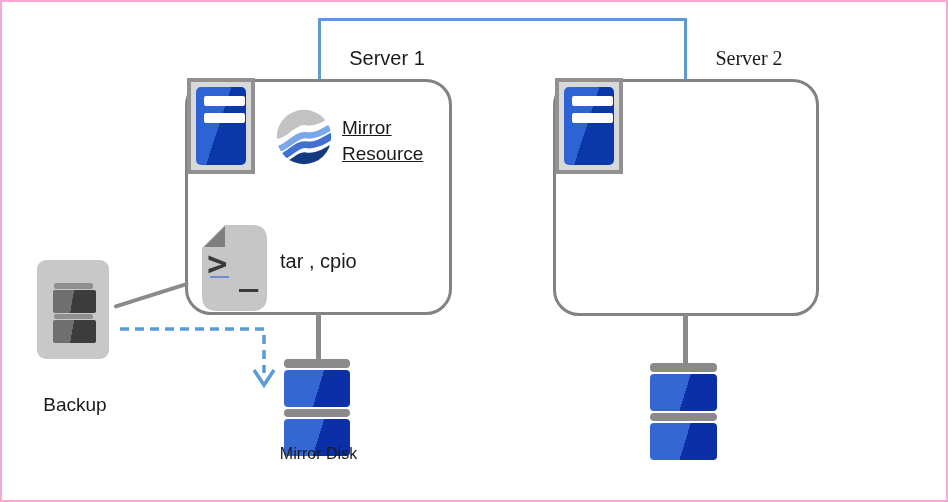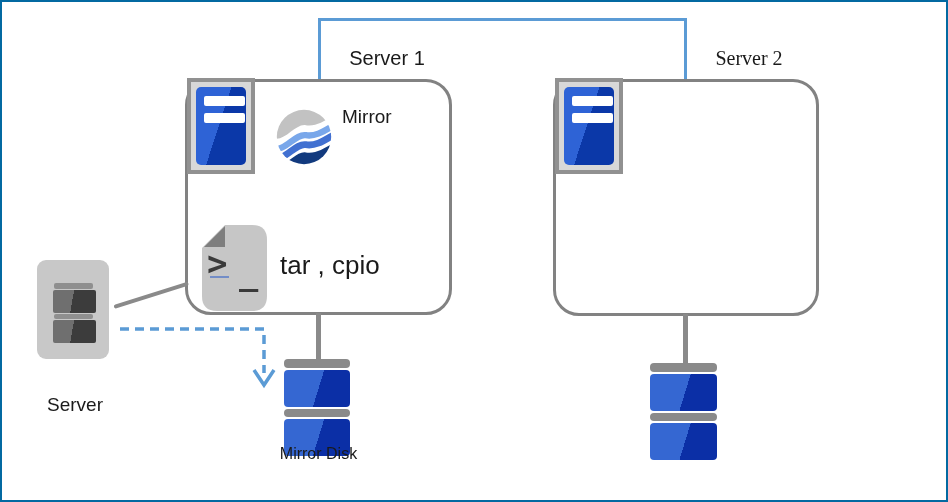--- a/index.html
+++ b/index.html
@@ -1,18 +1,18 @@
 <!DOCTYPE html>
 <html style="--accent: #5B9BD5; --box-border: #828282; --line-gray: #8A8A8A; --text: #1A1A1A; --server-blue-light: #2E63D6; --server-blue-dark: #0B38A8; --disk-blue-light: #3567D2; --disk-blue-dark: #0B2FA6; --device-gray: #C8C8C8; --device-dark-left: #6F6F6F; --device-dark-right: #3C3C3C; --doc-gray: #C6C6C6; --fold-gray: #7E7E7E; --globe-gray: #C2C2C2; --globe-light: #79A7EA; --globe-mid: #4170D1; --globe-dark: #123A7E;"><head>
 <meta charset="utf-8">
 <style>
   html,body{margin:0;padding:0;background:#ffffff;}
   .stage{
     position:relative;width:948px;height:502px;background:#ffffff;
-    border:2px solid #0369a1;box-sizing:border-box;overflow:hidden;
+    border:2px solid #f9a8d4;box-sizing:border-box;overflow:hidden;
     font-family:"Liberation Sans",sans-serif;color:var(--text,#1a1a1a);
   }
   .abs{position:absolute;}
   .label{font-size:20px;line-height:24px;text-align:center;color:var(--text,#1a1a1a);}
 
   
   .link{
     left:316px;top:16px;width:369px;height:61px;
     border-top:3px solid var(--accent);
     border-left:3px solid var(--accent);
@@ -37,25 +37,25 @@
     position:absolute;left:5px;top:5px;right:5px;bottom:5px;border-radius:5px;
     background:linear-gradient(108deg,var(--server-blue-light) 47%,var(--server-blue-dark) 47%);
   }
   .server-icon .bar{
     position:absolute;left:8px;width:41px;height:10px;background:#ffffff;border-radius:2px;
   }
   .server-icon .bar1{top:9px;}
   .server-icon .bar2{top:26px;}
 
   
-  .mdr-text{left:340px;top:102px;font-size:19px;line-height:26px;}
+  .mdr-text{left:340px;top:113px;font-size:19px;line-height:26px;text-decoration:underline;}
   .mdr-text span{display:block;}
 
   
-  .tar-label{left:278px;top:248px;font-size:26px;}
+  .tar-label{left:278px;top:248px;font-size:20px;}
 
   
   .backup-icon{
     left:35px;top:258px;width:72px;height:99px;background:var(--device-gray);
     border-radius:9px;
   }
   .backup-icon .slot{position:absolute;left:17px;width:39px;height:6px;background:#8f8f8f;border-radius:2px;}
   .backup-icon .slot1{top:23px;}
   .backup-icon .slot2{top:54px;height:5px;}
   .backup-icon .block{
@@ -129,20 +129,21 @@
     <g clip-path="url(#globeClip)">
       <path d="M-3,33 C10,39 22,17 34,19 C46,21 56,13 67,7 L67,-4 L-3,-4 Z" fill="var(--globe-gray)"></path>
       <path d="M-3,44 C10,50 22,28 34,30 C46,32 56,24 67,18" stroke="var(--globe-light)" stroke-width="7" fill="none"></path>
       <path d="M-3,54.5 C10,60.5 22,38.5 34,40.5 C46,42.5 56,34.5 67,28.5" stroke="var(--globe-mid)" stroke-width="7.5" fill="none"></path>
       <path d="M-3,63 C10,69 22,47 34,49 C46,51 56,43 67,37 L67,68 L-3,68 Z" fill="var(--globe-dark)"></path>
     </g>
   </svg>
 
   <div class="abs mdr-text">
     <span>Mirror</span>
+    <span>Resource</span>
   </div>
 
   <svg class="abs" style="left:199px;top:222px;" width="67" height="88" viewBox="0 0 67 88">
     <path d="M24,1 H51 Q66,1 66,16 V72 Q66,87 51,87 H16 Q1,87 1,72 V24 Z" fill="var(--doc-gray)"></path>
     <path d="M24,2 L24,23 L3,23 Z" fill="var(--fold-gray)"></path>
     <rect x="9" y="30" width="21" height="2.5" fill="#2f5fc9" opacity="0"></rect>
     <text x="6" y="51" font-size="34" font-weight="bold" fill="#3a3a3a" font-family="DejaVu Sans Mono, monospace">&gt;</text>
     <rect x="9" y="52" width="19" height="2" fill="#2f5fc9" opacity="0.55"></rect>
     <text x="38" y="60" font-size="32" font-weight="bold" fill="#3a3a3a" font-family="DejaVu Sans Mono, monospace">_</text>
   </svg>
@@ -150,21 +151,21 @@
   <div class="abs tar-label">tar , cpio</div>
 
   <div class="abs backup-icon">
     <div class="slot slot1"></div>
     <div class="block block1"></div>
     <div class="slot slot2"></div>
     <div class="block block2"></div>
   </div>
 
   <div class="abs backup-label label">
-    <span>Server</span>
+    <span>Backup</span>
   </div>
 
   <div class="abs backup-line"></div>
 
   <svg class="abs" style="left:116px;top:318px;" width="162" height="70" viewBox="0 0 162 70">
     <path d="M2,9 H146 V53" stroke="var(--accent)" stroke-width="3.5" stroke-dasharray="9 6" fill="none"></path>
     <path d="M136,50 L146,65 L156,50" stroke="var(--accent)" stroke-width="3.5" fill="none"></path>
   </svg>
 
   <div class="abs disk-conn disk-conn1"></div>

